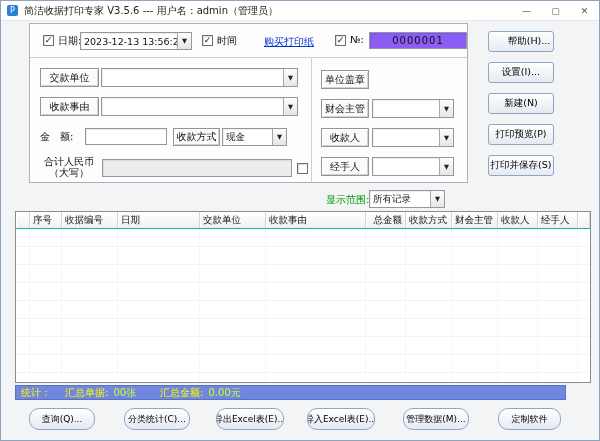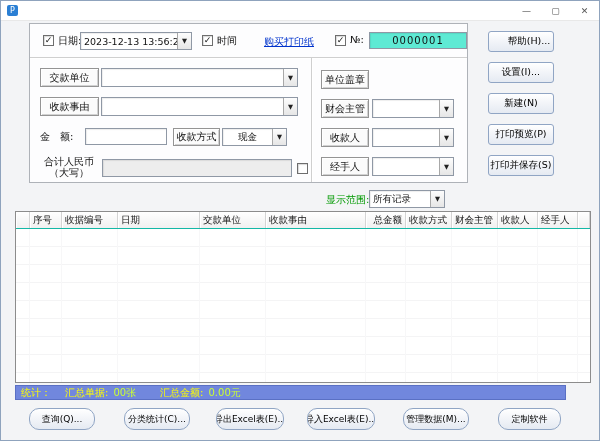--- a/index.html
+++ b/index.html
@@ -21,21 +21,21 @@
 
   .cbx { position:absolute; width:11px; height:11px; background:#fff; border:1px solid #6e6e6e; box-shadow:inset 1px 1px 1px rgba(0,0,0,.15); font-size:9px; line-height:9px; text-align:center; color:#111; }
   .lbl { position:absolute; white-space:nowrap; color:#111; }
 
   .combo { position:absolute; display:flex; background:#fff; border:1px solid #8f98a5; box-shadow:inset 1px 1px 1px rgba(0,0,0,.07); }
   .combo .txt { flex:1; padding:0 3px; overflow:hidden; white-space:nowrap; display:flex; align-items:center; font-size:9.5px; }
   .combo .arrow { width:14px; display:flex; align-items:center; justify-content:center; font-size:6.5px; color:#222; background:linear-gradient(#fdfdfd,#e6e6e6); border-left:1px solid #a8a8a8; }
 
   .field { position:absolute; background:#fff; border:1px solid #8f98a5; box-shadow:inset 1px 1px 1px rgba(0,0,0,.08); font-size:10px; display:flex; align-items:center; padding:0 3px; }
   .field.gray { background:#ededed; }
-  .field.center { justify-content:center; letter-spacing:1px; background:#5eead4; }
+  .field.center { justify-content:center; letter-spacing:1px; background:#8b5cf6; }
 
   .classic-btn { position:absolute; display:flex; align-items:center; justify-content:center; font-size:10px; color:#111; background:#fbfbfb; border:1px solid #949494; box-shadow:inset 1px 1px 0 #ffffff, inset -1px -1px 0 #d2d2d2; cursor:default; white-space:nowrap; }
 
   .action-btn { position:absolute; left:487px; width:66px; height:21px; display:flex; align-items:center; justify-content:center; font-size:9.5px; white-space:nowrap; overflow:hidden; color:#000; border:1px solid #90a5c4; border-radius:3px; background:linear-gradient(180deg,#ffffff 0%,#f3f5f9 45%,#e5eaf2 100%); cursor:default; }
 
   .link { position:absolute; color:#0033cc; text-decoration:underline; white-space:nowrap; cursor:pointer; }
   .green { color:#009900; }
 
   
   .hint-text { position:absolute; left:28px; top:191px; font-size:10px; }
@@ -58,20 +58,21 @@
 
   .bottom-btn { position:absolute; top:407px; height:22px; display:flex; align-items:center; justify-content:center; font-size:9px; white-space:nowrap; overflow:hidden; color:#000; border:1px solid #90a5c4; border-radius:10px; background:linear-gradient(180deg,#ffffff 0%,#f3f5f9 45%,#e5eaf2 100%); cursor:default; }
 </style>
 </head>
 <body>
 
 <div class="win">
 
   <div class="titlebar">
     <div class="app-icon">P</div>
+    <div class="title-text">简洁收据打印专家 V3.5.6 --- 用户名：admin（管理员）</div>
     <div class="win-controls">
       <div class="wc">—</div>
       <div class="wc">▢</div>
       <div class="wc">✕</div>
     </div>
   </div>
 
   <div class="panel">
     <div class="hline"></div>
     <div class="vline"></div>
@@ -97,21 +98,21 @@
 
     <div class="classic-btn" style="left:10px; top:73px; width:59px; height:19px;">收款事由</div>
     <div class="combo" style="left:71px; top:73px; width:197px; height:19px;">
       <div class="txt"></div>
       <div class="arrow">▼</div>
     </div>
 
     <div class="lbl" style="left:10px; top:106px;">金　额:</div>
     <div class="field" style="left:55px; top:104px; width:82px; height:17px;"></div>
     <div class="classic-btn" style="left:143px; top:104px; width:47px; height:18px;">收款方式</div>
-    <div class="combo" style="left:192px; top:104px; width:65px; height:18px;padding-left:12px;">
+    <div class="combo" style="left:192px; top:104px; width:65px; height:18px;">
       <div class="txt">现金</div>
       <div class="arrow">▼</div>
     </div>
 
     <div class="lbl" style="left:8px; top:132px; width:62px; text-align:center; line-height:11px;"><span>合计人民币</span><br><span>（大写）</span></div>
     <div class="field gray" style="left:72px; top:135px; width:190px; height:18px;"></div>
     <div class="cbx" style="left:267px; top:139px;"></div>
 
     <div class="classic-btn" style="left:291px; top:46px; width:48px; height:19px;">单位盖章</div>
 

